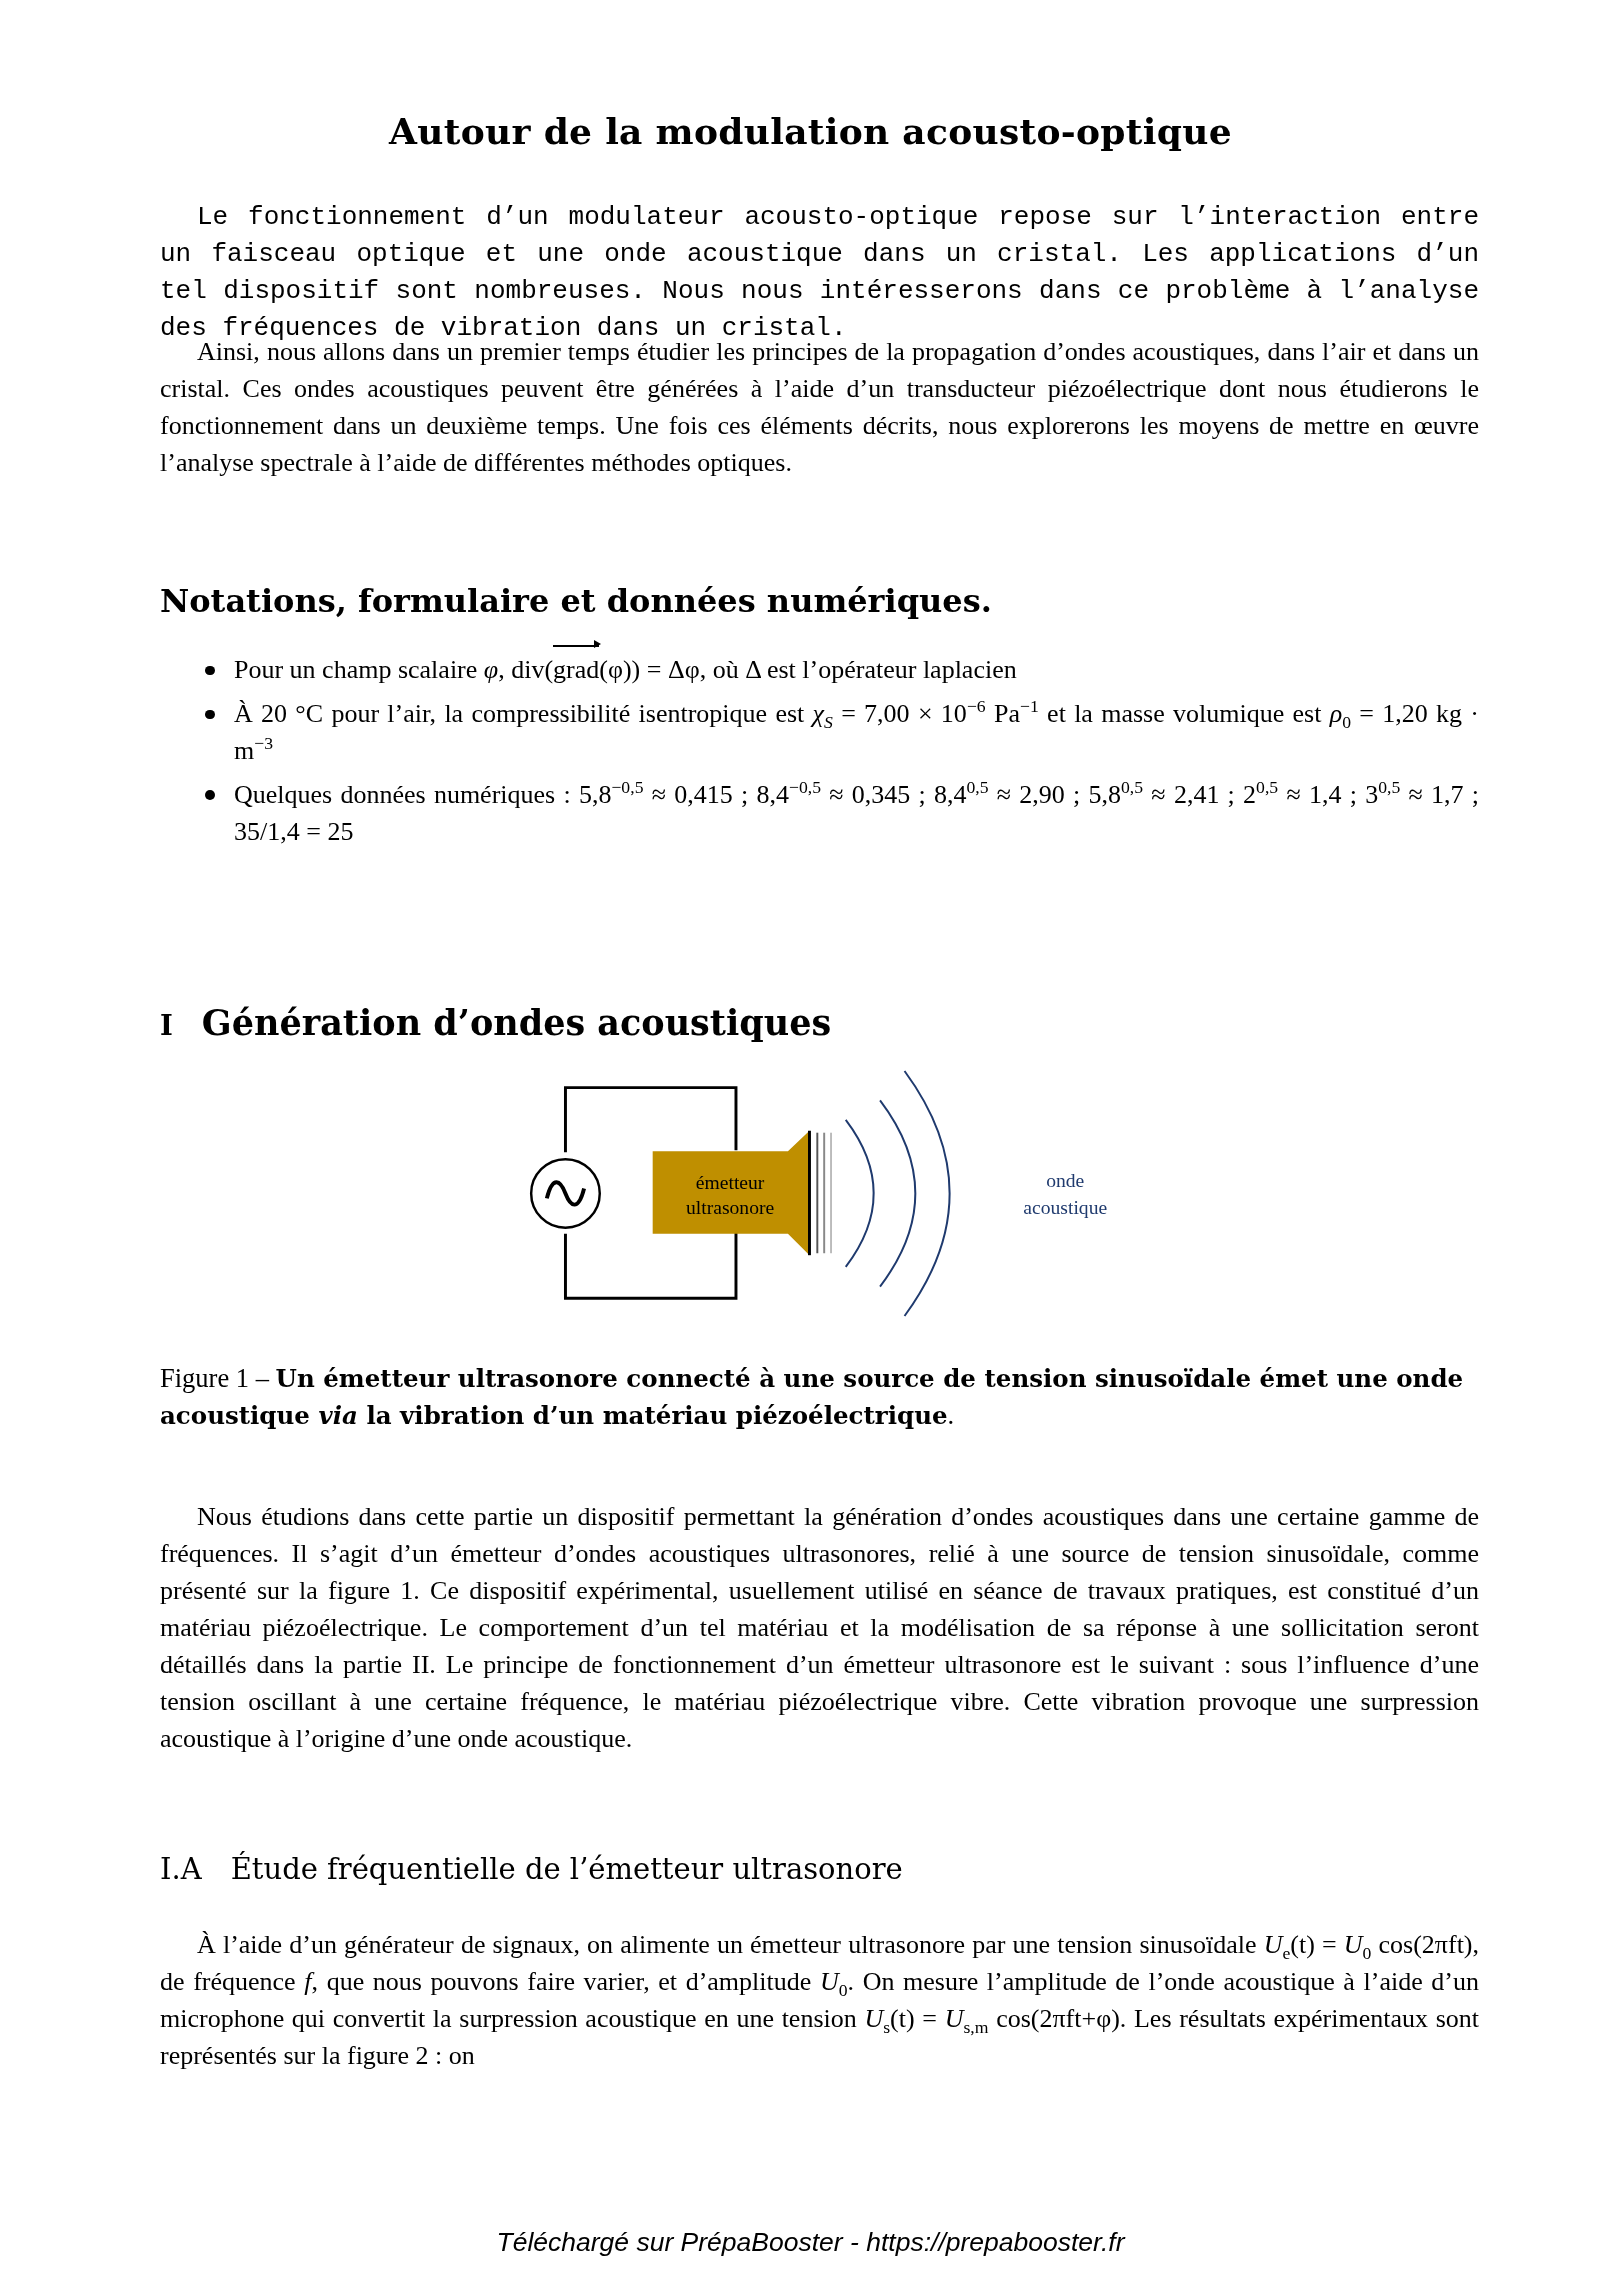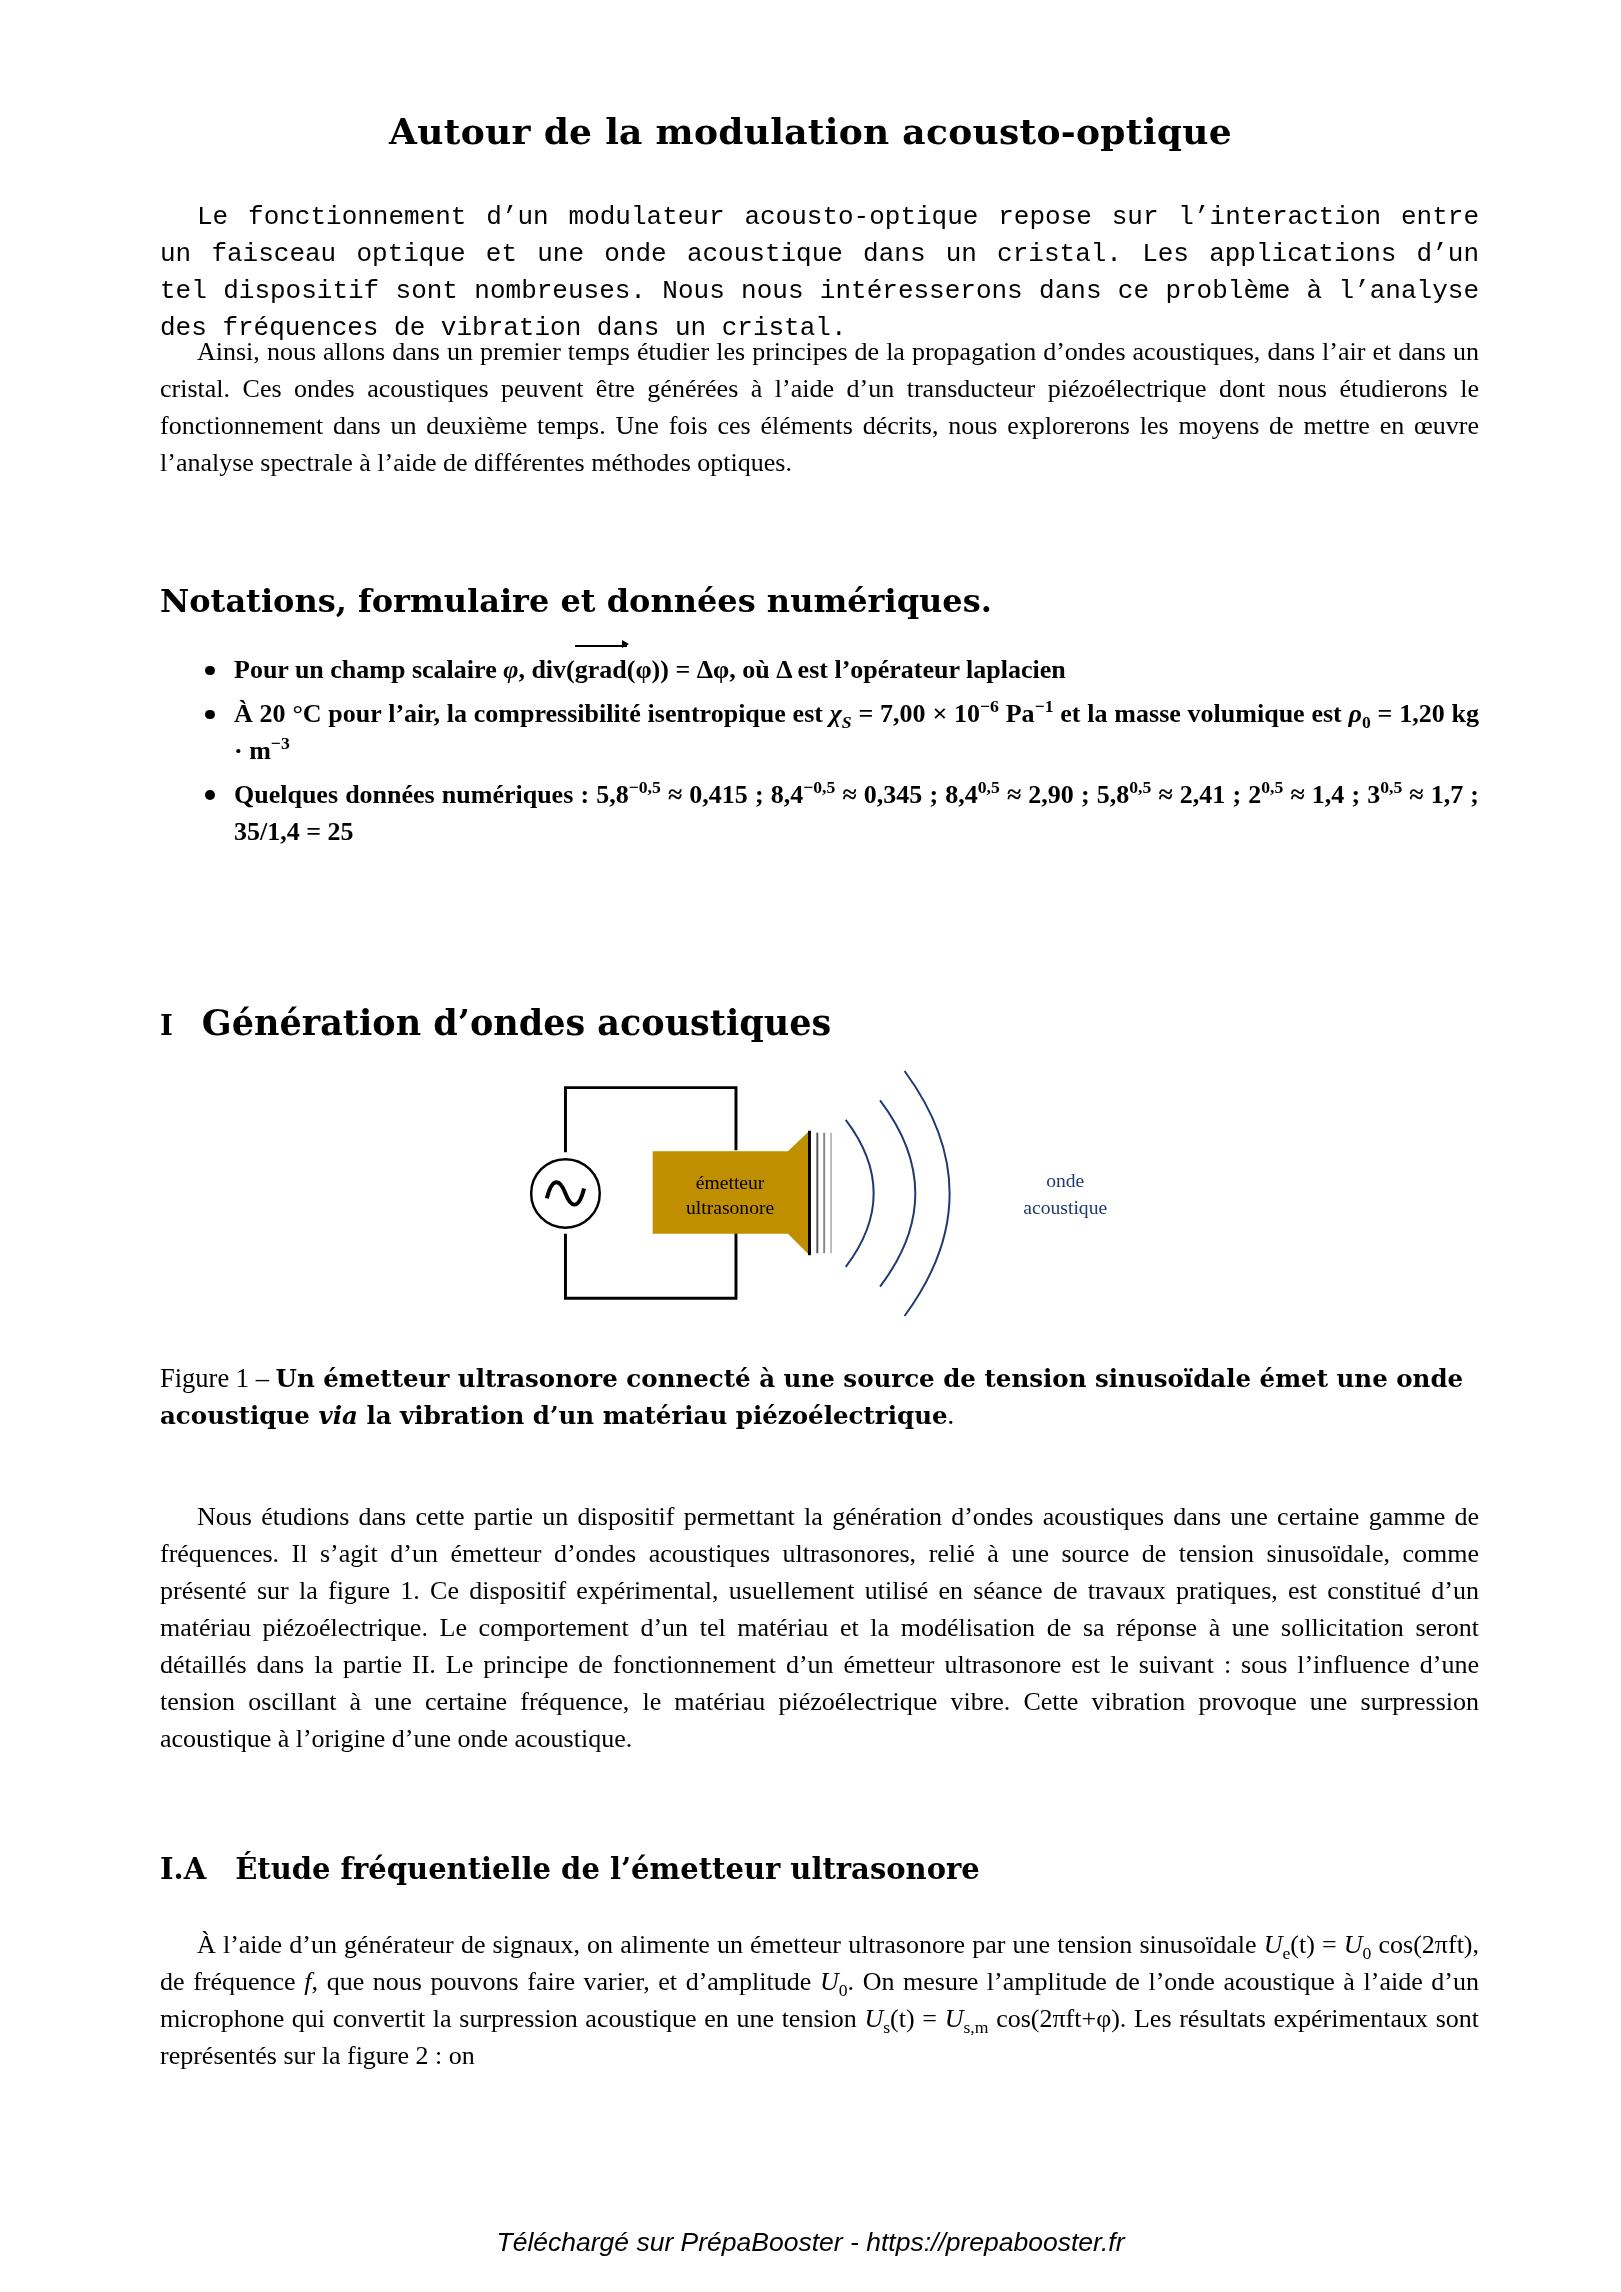--- a/index.html
+++ b/index.html
@@ -2,26 +2,26 @@
 <html><head>
 <meta charset="utf-8">
 <style>
   html, body { margin:0; padding:0; background:#ffffff; }
   body { width:1621px; height:2293px; position:relative; font-family:"DejaVu Serif","Liberation Serif",serif; color:#000; }
   .page { position:absolute; left:0; top:0; width:1621px; height:2293px; }
   .title { position:absolute; left:0; width:1621px; top:110px; text-align:center; font-size:36px; font-weight:bold; font-family:"DejaVu Serif",serif; letter-spacing:0.3px; }
   .para { position:absolute; left:160px; width:1319px; font-size:26px; line-height:37px; text-align:justify; font-family:"Liberation Serif",serif; }
   .para .indent { display:inline-block; width:37px; }
   .notations-heading { position:absolute; left:160px; top:582px; font-size:32px; font-weight:bold; font-family:"DejaVu Serif",serif; }
-  ul.bullets { position:absolute; left:160px; width:1319px; top:651px; margin:0; padding:0; list-style:none; font-family:"Liberation Serif",serif; font-size:26px; line-height:37px;font-weight:bold; }
+  ul.bullets { position:absolute; left:160px; width:1319px; top:651px; margin:0; padding:0; list-style:none; font-family:"Liberation Serif",serif; font-size:26px; line-height:37px; }
   ul.bullets li { position:relative; padding-left:74px; margin-bottom:6.9px; text-align:justify; }
   ul.bullets li .dot { position:absolute; left:45px; top:14.7px; width:9.8px; height:9.8px; border-radius:50%; background:#000; }
   .sec-heading { position:absolute; left:160px; top:1002px; font-family:"DejaVu Serif",serif; font-weight:bold; font-size:35px; }
   .sec-heading .num { font-size:27.4px; margin-right:29px; font-variant:small-caps; }
-  .subsec-heading { position:absolute; left:160px; top:1852px; font-family:"DejaVu Serif",serif; font-weight:bold; font-size:29px; }
+  .subsec-heading { position:absolute; left:160px; top:1852px; font-family:"DejaVu Serif",serif; font-weight:normal; font-size:29px; }
   .subsec-heading .num { margin-right:29px; }
   .figure { position:absolute; left:490px; top:1059px; width:637px; height:265px; }
   .caption { position:absolute; left:160px; width:1319px; top:1360px; font-family:"Liberation Serif",serif; font-size:26.5px; line-height:37px; }
   .caption b { font-family:"DejaVu Serif",serif; font-size:24.5px; }
   .footer { position:absolute; left:0; width:1621px; top:2227px; text-align:center; font-family:"Liberation Sans",sans-serif; font-size:26.5px;font-style:italic; }
   i.m { font-style:italic; }
   sup { font-size:0.68em; line-height:0; }
   sub { font-size:0.68em; line-height:0; }
   .vec { position:relative; display:inline-block; }
   .vec::before { content:""; position:absolute; left:0; right:0; top:-5.9px; border-top:2px solid #000; }

